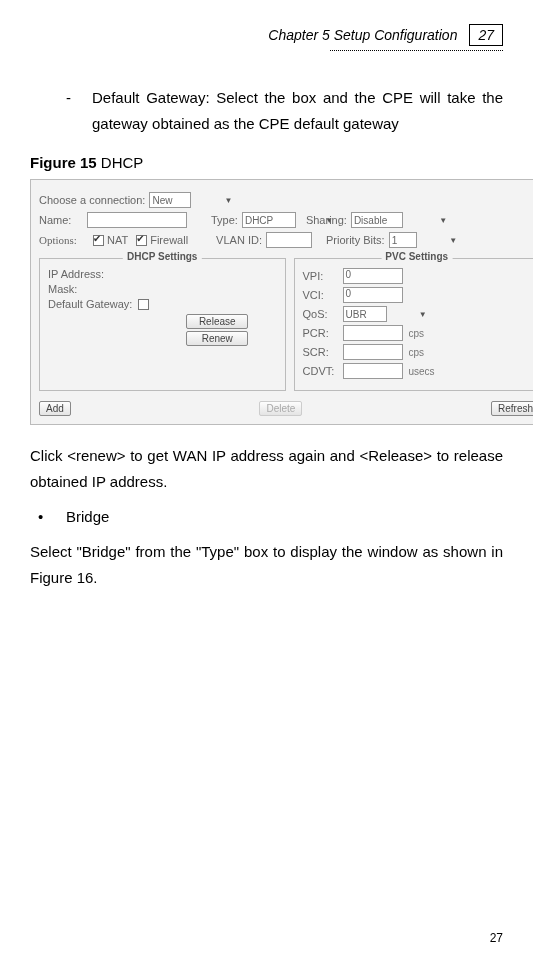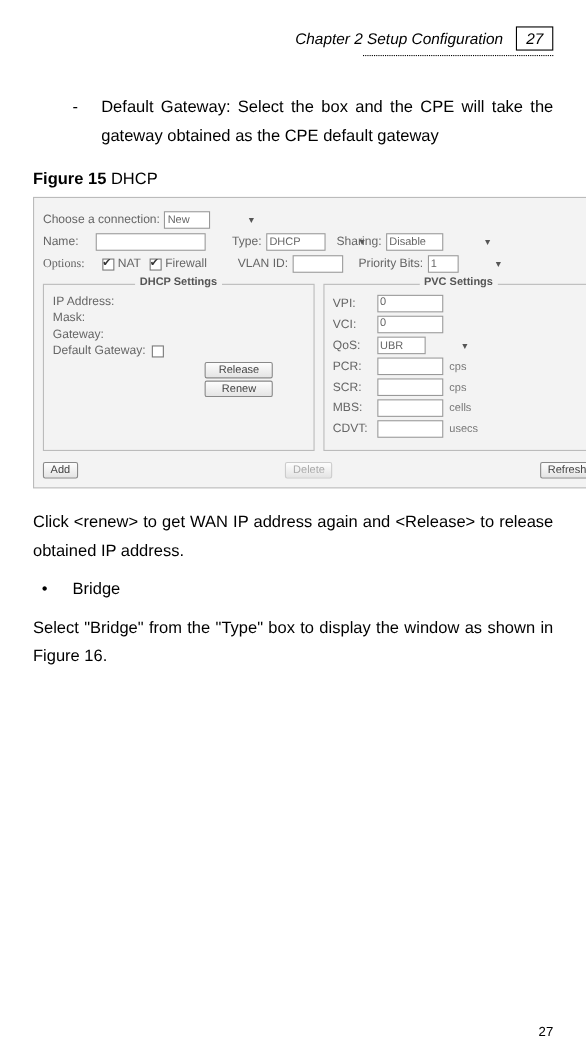--- a/index.html
+++ b/index.html
@@ -130,21 +130,21 @@
       position: absolute;
       bottom: 20px;
       right: 30px;
       font-size: 12px;
     }
   </style>
 </head>
 <body>
 
 <div class="header">
-  <span>Chapter 2 Setup Configuration</span>
+  <span>Chapter 5 Setup Configuration</span>
   <span class="pagenum-box">27</span>
 </div>
 <div class="dotted-underline"></div>
 
 <div class="bullet-item">
   <span class="dash">-</span>
   <span class="txt">Default Gateway: Select the box and the CPE will take the gateway obtained as the CPE default gateway</span>
 </div>
 
 <div class="figure-label">
@@ -197,23 +197,20 @@
 
     <div class="fieldset">
       <span class="legend">DHCP Settings</span>
       <div class="kv">
           <span class="k">IP Address:</span>
         </div>
       <div class="kv">
           <span class="k">Mask:</span>
         </div>
       <div class="kv">
-          <span class="k">Gateway:</span>
-        </div>
-      <div class="kv">
         <span class="k">Default Gateway:</span>
         <span class="chk"></span>
       </div>
       <div class="stack-btns">
         <span class="btn">Release</span>
         <span class="btn">Renew</span>
       </div>
     </div>
 
     <div class="fieldset">
@@ -237,25 +234,20 @@
           <span class="k">PCR:</span>
           <span class="inp" style="width:60px;"></span>
           <span class="unit">cps</span>
         </div>
       <div class="kv2">
           <span class="k">SCR:</span>
           <span class="inp" style="width:60px;"></span>
           <span class="unit">cps</span>
         </div>
       <div class="kv2">
-          <span class="k">MBS:</span>
-          <span class="inp" style="width:60px;"></span>
-          <span class="unit">cells</span>
-        </div>
-      <div class="kv2">
           <span class="k">CDVT:</span>
           <span class="inp" style="width:60px;"></span>
           <span class="unit">usecs</span>
         </div>
     </div>
   </div>
 
   <div class="btn-row">
     <span class="btn">Add</span>
     <span class="btn disabled">Delete</span>

